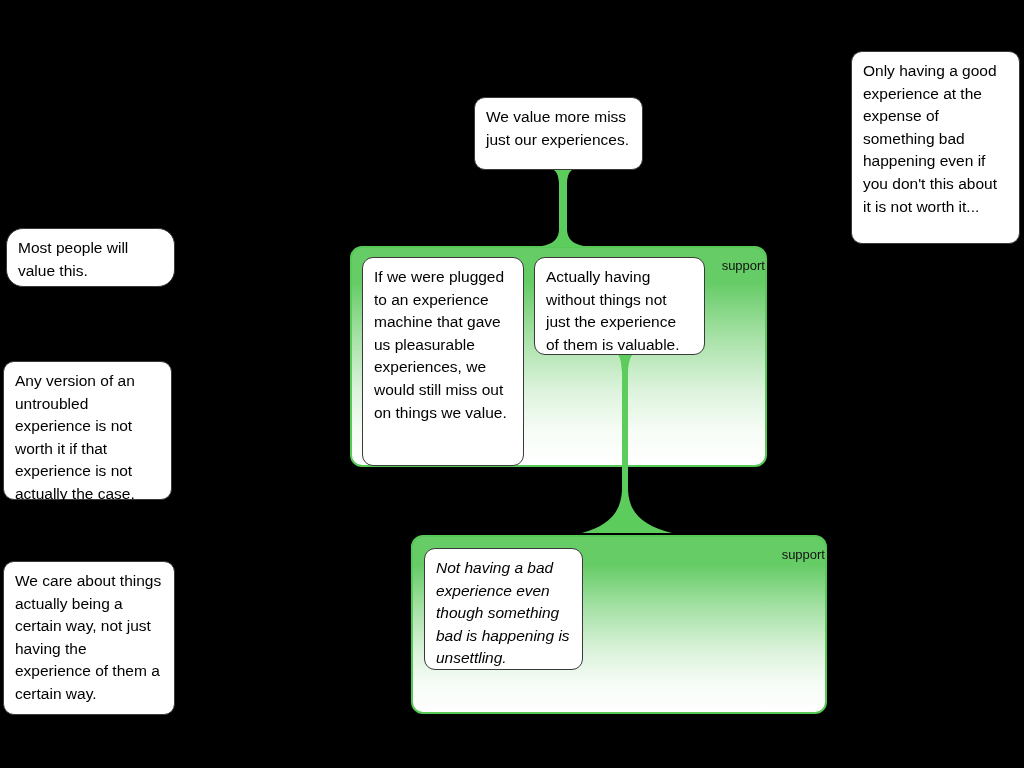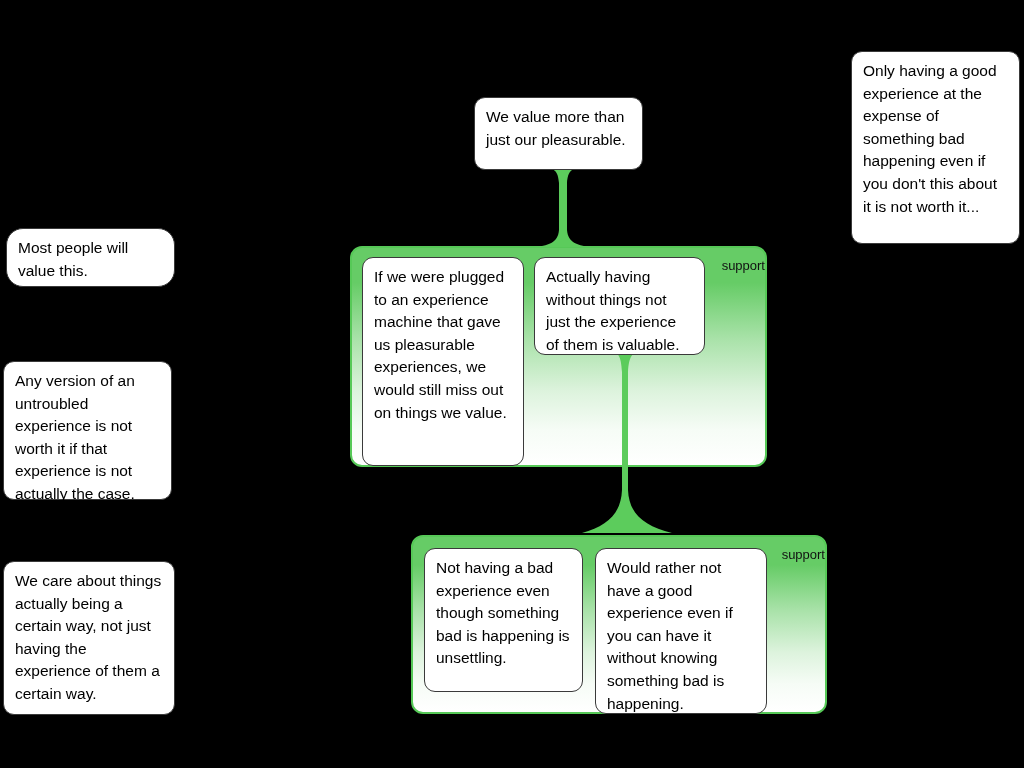--- a/index.html
+++ b/index.html
@@ -99,46 +99,43 @@
                C 39 164, 25 176, 0 183
                L 90 183
                C 62 176, 47 164, 46 140
                L 46 22
                C 47 6, 50 2, 61 0
                Z" fill="#5ccc5c"></path>
     </svg>
   </div>
 
   <div class="card" style="left:474px; top:97px; width:169px; height:73px;">
-    <span class="card-text">We value more than just our pleasurable.</span>
+    <span class="card-text">We value more miss just our experiences.</span>
   </div>
 
   <div class="group" style="left:350px; top:246px; width:417px; height:221px;">
     <span class="group-label">support</span>
   </div>
 
   <div class="card" style="left:362px; top:257px; width:162px; height:209px;">
     <span class="card-text">If we were plugged to an experience machine that gave us pleasurable experiences, we would still miss out on things we value.</span>
   </div>
 
   <div class="card" style="left:534px; top:257px; width:171px; height:98px;">
     <span class="card-text">Actually having without things not just the experience of them is valuable.</span>
   </div>
 
   <div class="group" style="left:411px; top:535px; width:416px; height:179px;">
     <span class="group-label">support</span>
   </div>
 
-  <div class="card" style="left:424px; top:548px; width:159px; height:144px;">
+  <div class="card" style="left:424px; top:548px; width:159px; height:122px;font-style:italic;">
     <span class="card-text">Not having a bad experience even though something bad is happening is unsettling.</span>
   </div>
 
-  <div class="card" style="left:595px; top:548px; width:172px; height:166px;">
-    <span class="card-text">Would rather not have a good experience even if you can have it without knowing something bad is happening.</span>
-  </div>
 
   <div class="card" style="left:6px; top:228px; width:169px; height:59px;border-radius:17px;">
     <span class="card-text">Most people will value this.</span>
   </div>
 
   <div class="card" style="left:3px; top:361px; width:169px; height:139px;">
     <span class="card-text">Any version of an untroubled experience is not worth it if that experience is not actually the case.</span>
   </div>
 
   <div class="card" style="left:3px; top:561px; width:172px; height:154px;">

